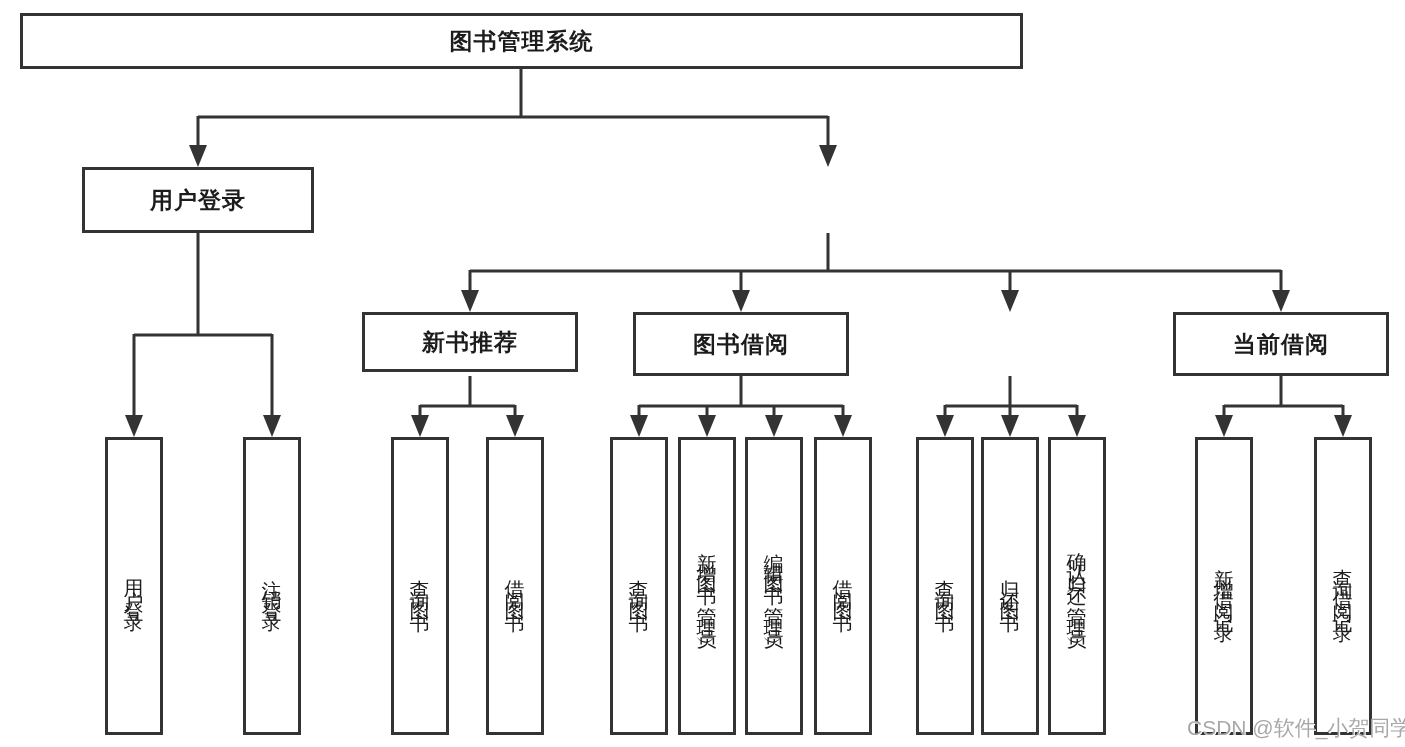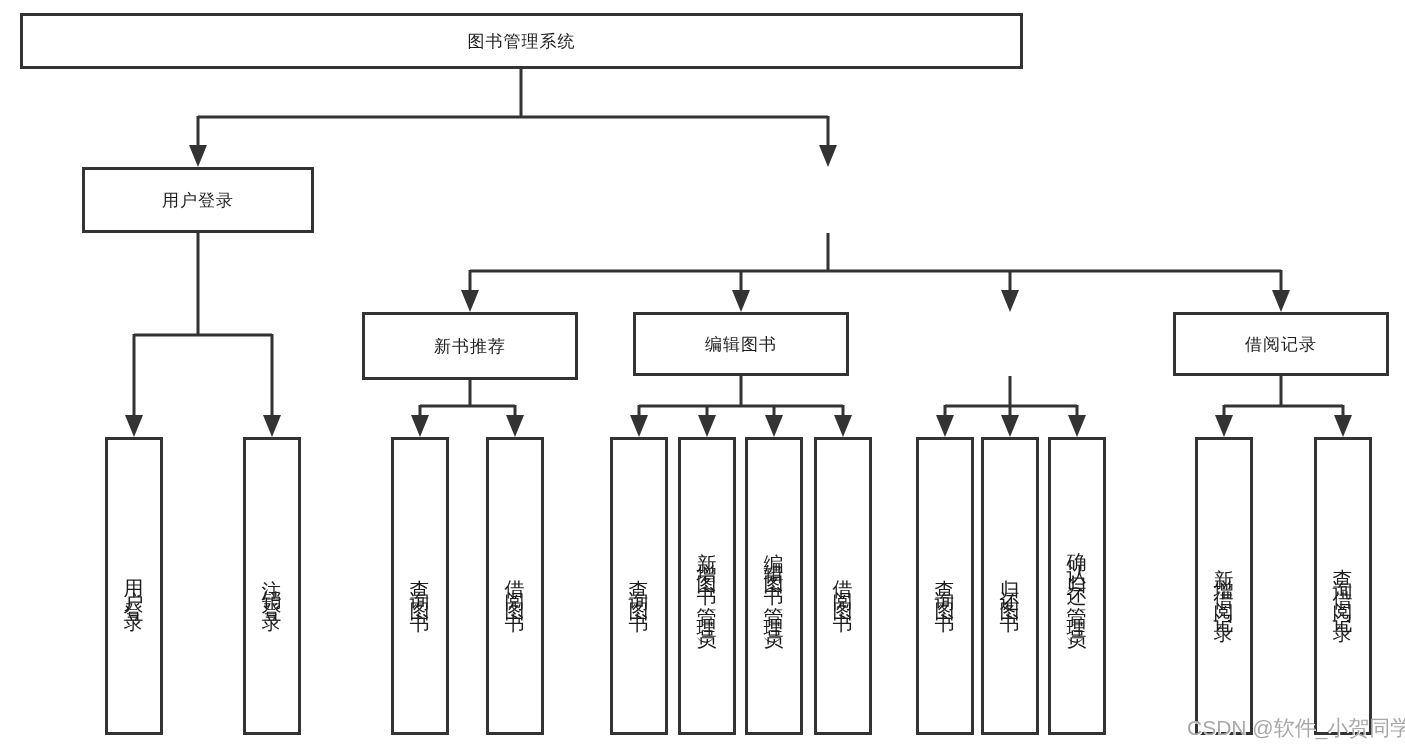--- a/index.html
+++ b/index.html
@@ -31,23 +31,24 @@
     position: absolute;
     box-sizing: border-box;
     border: 3px solid var(--line);
     background: #ffffff;
     display: flex;
     align-items: center;
     justify-content: center;
     color: var(--text);
   }
   .hlabel {
-    font-size: 17px;
+    font-size: 23px;
     letter-spacing: 1px;
     white-space: nowrap;
+    font-weight: bold;
   }
   .leaf .vlabel {
     writing-mode: vertical-rl;
     text-orientation: mixed;
     font-size: 20px;
     line-height: 1;
     letter-spacing: 11px;
   }
   .watermark {
     position: absolute;
@@ -94,28 +95,28 @@
   </svg>
 
   <div class="box" style="left:20px;top:13px;width:1003px;height:56px">
     <span class="hlabel">图书管理系统</span>
   </div>
 
   <div class="box" style="left:82px;top:167px;width:232px;height:66px">
     <span class="hlabel">用户登录</span>
   </div>
 
-  <div class="box" style="left:362px;top:312px;width:216px;height:68px">
+  <div class="box" style="left:362px;top:312px;width:216px;height:60px">
     <span class="hlabel">新书推荐</span>
   </div>
   <div class="box" style="left:633px;top:312px;width:216px;height:64px">
-    <span class="hlabel">编辑图书</span>
+    <span class="hlabel">图书借阅</span>
   </div>
   <div class="box" style="left:1173px;top:312px;width:216px;height:64px">
-    <span class="hlabel">借阅记录</span>
+    <span class="hlabel">当前借阅</span>
   </div>
 
   <div class="box leaf" style="left:105px;top:437px;width:58px;height:298px">
     <span class="vlabel">用户登录</span>
   </div>
   <div class="box leaf" style="left:243px;top:437px;width:58px;height:298px">
     <span class="vlabel">注销登录</span>
   </div>
 
   <div class="box leaf" style="left:391px;top:437px;width:58px;height:298px">

